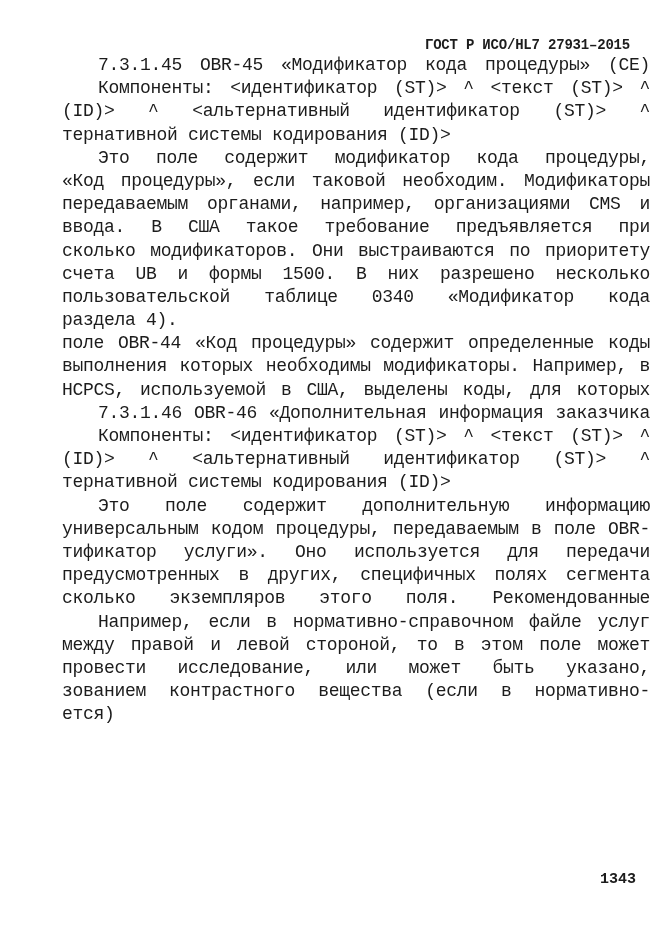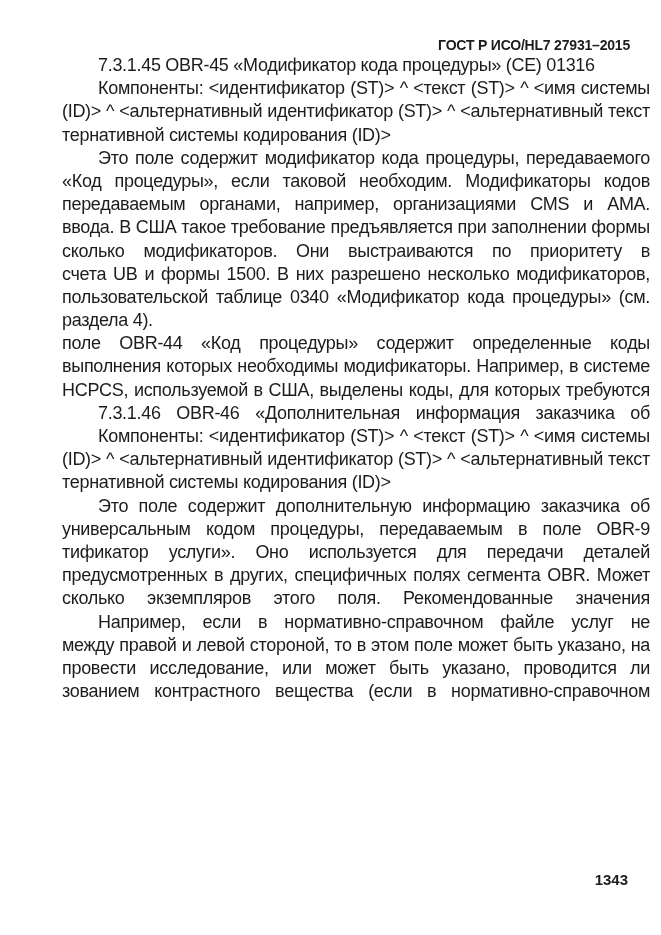--- a/index.html
+++ b/index.html
@@ -6,20 +6,21 @@
   body {
     width: 661px; height: 935px;
     background: #ffffff;
     font-family: "Liberation Sans", "DejaVu Sans", sans-serif;
   }
   .page {
     position: relative;
     width: 661px; height: 935px;
     background: #ffffff;
     overflow: hidden;
+    font-family: Liberation Mono, monospace;
   }
   .running-header {
     position: absolute;
     top: 37px; right: 31px;
     font-size: 14px;
     font-weight: bold;
     letter-spacing: -0.2px;
     white-space: nowrap;
   }
   .content {
@@ -34,21 +35,21 @@
   .line {
     height: 23.2px;
     overflow: hidden;
     text-align: justify;
     text-align-last: justify;
   }
   .line.last { text-align-last: left; }
   .line.first { text-indent: 36px; }
   .page-number {
     position: absolute;
-    top: 871px; right: 33px;
+    top: 871px; right: 25px;
     font-size: 15px;
     font-weight: bold;
   }
 </style>
 </head>
 <body>
 
 <div class="page" style="color: rgb(28, 28, 28); background: rgb(255, 255, 255);">
   <div class="running-header">ГОСТ Р ИСО/HL7 27931–2015</div>
 
@@ -89,17 +90,18 @@
         <div class="line">универсальным кодом процедуры, передаваемым в поле OBR-9 «Универсальный иден-</div>
         <div class="line">тификатор услуги». Оно используется для передачи деталей информации о заказе, не</div>
         <div class="line">предусмотренных в других, специфичных полях сегмента OBR. Может передаваться не-</div>
         <div class="line">сколько экземпляров этого поля. Рекомендованные значения приведены в пользователь-</div>
       </div>
       <div class="para">
         <div class="line first">Например, если в нормативно-справочном файле услуг не проводится различие</div>
         <div class="line">между правой и левой стороной, то в этом поле может быть указано, на какой именно руке</div>
         <div class="line">провести исследование, или может быть указано, проводится ли исследование с исполь-</div>
         <div class="line">зованием контрастного вещества (если в нормативно-справочном файле это не учитыва-</div>
+        <div class="line last">ется)</div>
       </div>
     </div>
 
   <div class="page-number">1343</div>
 </div>
 
 </body></html>

